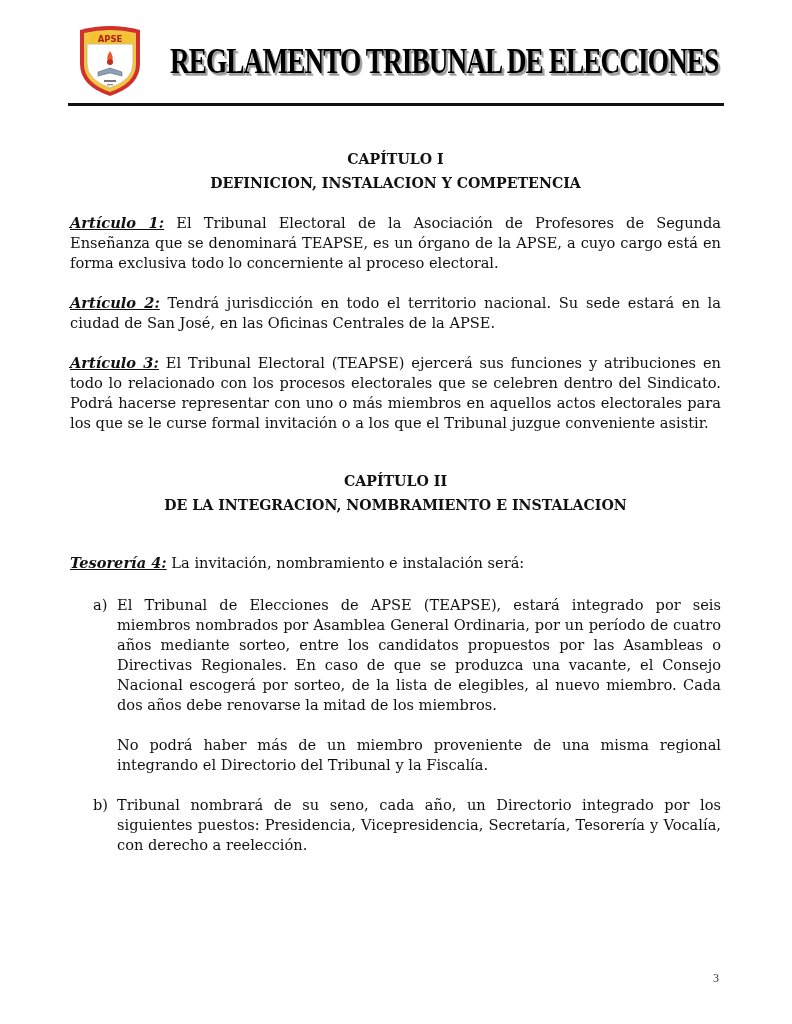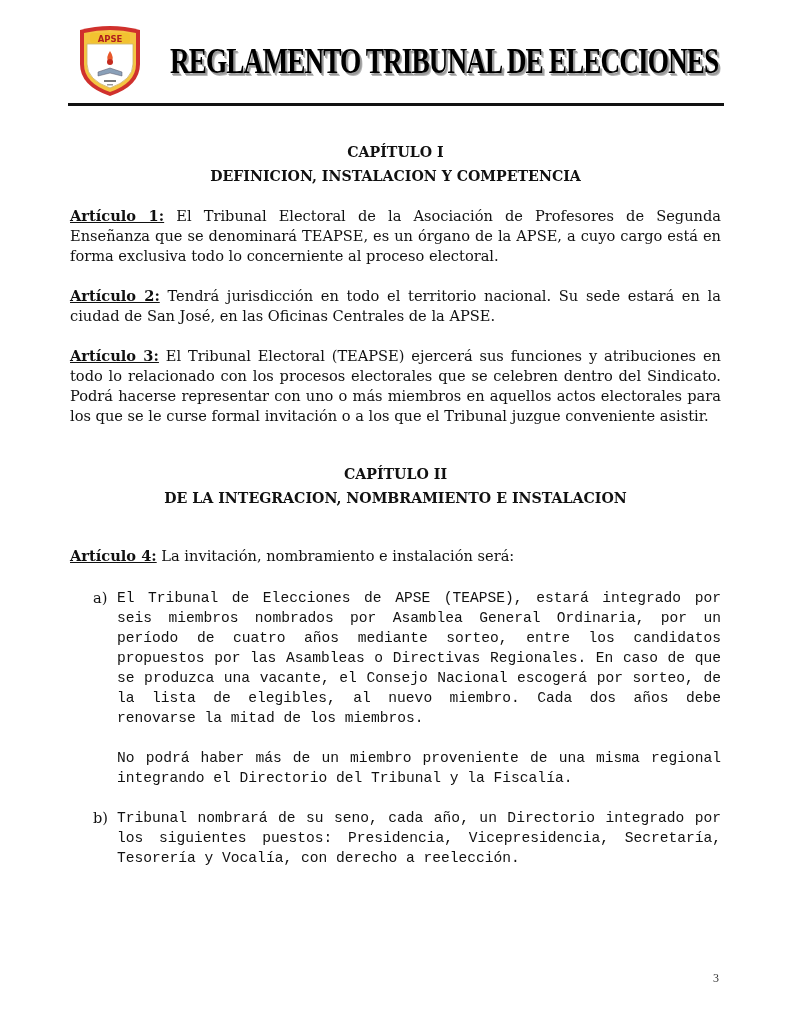--- a/index.html
+++ b/index.html
@@ -19,37 +19,37 @@
     transform: scaleX(0.78); transform-origin: left top;
     color: #000;
     text-shadow: 2px 2px 0 #9a9a9a, 3px 3px 0 #b8b8b8;
     white-space: nowrap;
   }
   .header-rule {
     position: absolute; left: 68px; top: 103px; width: 656px; height: 3px; background: #111;
   }
 
   .content {
-    position: absolute; left: 70px; top: 140px; width: 651px;
+    position: absolute; left: 70px; top: 147px; width: 651px;
     font-size: 14.6px; line-height: 20px;
   }
   .chapter-head {
     text-align: center; font-weight: bold; font-size: 14.2px; line-height: 24px;
   }
   .para { text-align: justify; margin: 0; }
-  .art-label { font-weight: bold; text-decoration: underline; }
+  .art-label { font-weight: bold; font-style: italic; text-decoration: underline; }
   .gap-18 { height: 18px; }
   .gap-20 { height: 20px; }
   .gap-36 { height: 36px; }
   .gap-22 { height: 22px; }
 
   .list { margin: 0; padding: 0; }
   .list-item { position: relative; padding-left: 47px; }
   .list-marker { position: absolute; left: 23px; top: 0; }
-  .list-item .para { text-align: justify; font-family: Liberation Mono, monospace; }
+  .list-item .para { text-align: justify; }
   .tall { line-height: 23px; }
 
   .page-number {
     position: absolute; left: 713px; top: 971px; font-size: 12px;
     font-family: "Liberation Serif", serif; color: #333;
   }
 </style>
 </head>
 <body>
 
@@ -86,21 +86,21 @@
     <p class="para"><span class="art-label">Artículo 3:</span><span> El Tribunal Electoral (TEAPSE) ejercerá sus funciones y atribuciones en todo lo relacionado con los procesos electorales que se celebren dentro del Sindicato. Podrá hacerse representar con uno o más miembros en aquellos actos electorales para los que se le curse formal invitación o a los que el Tribunal juzgue conveniente asistir.</span></p>
   </section>
 
   <div class="gap-36"></div>
 
   <section>
     <div class="chapter-head">CAPÍTULO II</div>
     <div class="chapter-head">DE LA INTEGRACION, NOMBRAMIENTO E INSTALACION</div>
     <div class="gap-36"></div>
 
-    <p class="para"><span class="art-label">Artículo 4:</span><span> La invitación, nombramiento e instalación será:</span></p>
+    <p class="para"><span class="art-label">Tesorería 4:</span><span> La invitación, nombramiento e instalación será:</span></p>
     <div class="gap-22"></div>
 
     <div class="list">
       <div class="list-item">
         <span class="list-marker">a)</span>
         <p class="para">El Tribunal de Elecciones de APSE (TEAPSE), estará integrado por seis miembros nombrados por Asamblea General Ordinaria, por un período de cuatro años mediante sorteo, entre los candidatos propuestos por las Asambleas o Directivas Regionales. En caso de que se produzca una vacante, el Consejo Nacional escogerá por sorteo, de la lista de elegibles, al nuevo miembro. Cada dos años debe renovarse la mitad de los miembros.</p>
         <div class="gap-20"></div>
         <p class="para">No podrá haber más de un miembro proveniente de una misma regional integrando el Directorio del Tribunal y la Fiscalía.</p>
       </div>
       <div class="gap-20"></div>

